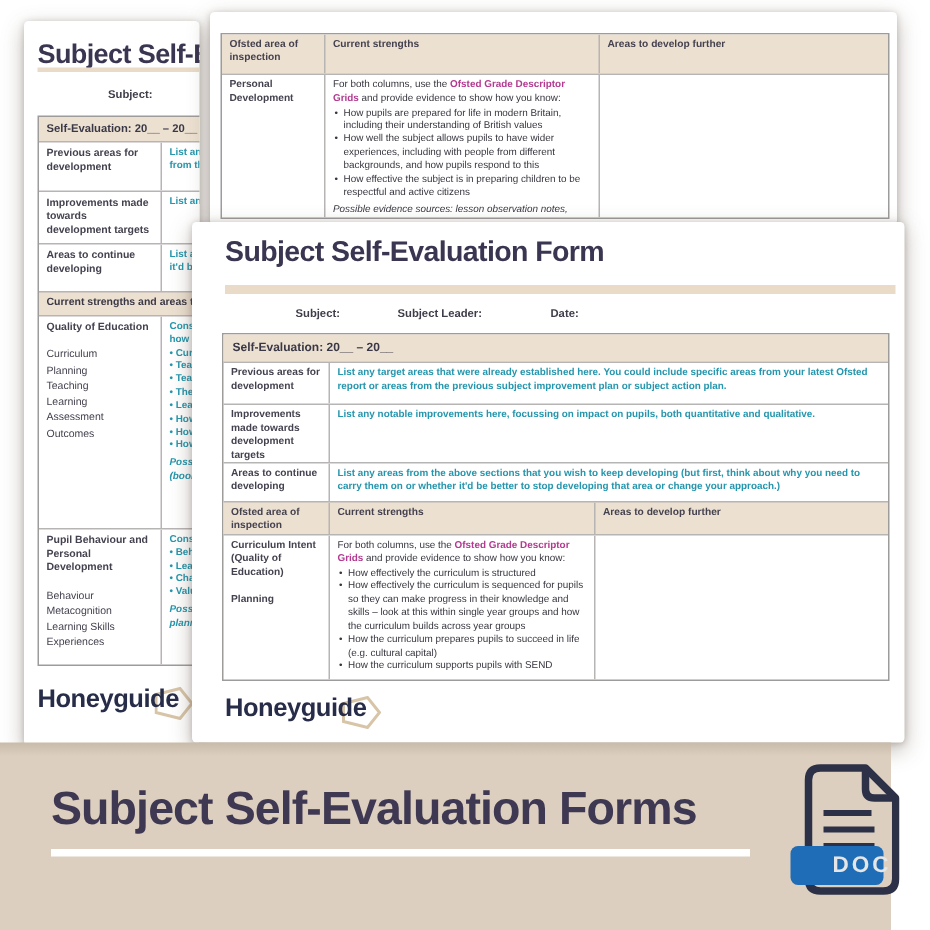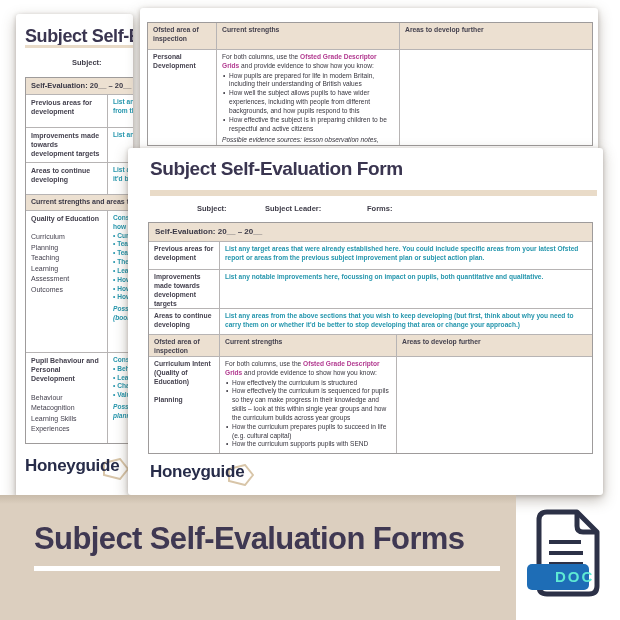--- a/index.html
+++ b/index.html
@@ -40,30 +40,30 @@
   .pre-line { white-space:pre-line; }
   .sublist > div { font-size:7px; font-weight:400; color:#45424f; line-height:1.5; }
 
   
   .hg-logo { position:absolute; font-weight:bold; color:#272c49; letter-spacing:-0.3px;
              white-space:nowrap; }
   .hg-logo .tag { position:absolute; z-index:0; }
   .hg-logo .txt { position:relative; z-index:1; }
 
   
-  .banner { position:absolute; left:0; top:495px; width:516px; height:125px; z-index:3;
+  .banner { position:absolute; left:0; top:495px; width:594px; height:125px; z-index:3;
             background:linear-gradient(180deg,#c8bbaa 0,#dccfbf 9px); }
   .banner-title { position:absolute; left:34px; top:26px; font-size:31px; font-weight:bold;
                   color:#3f3852; letter-spacing:-0.6px; white-space:nowrap; }
   .banner-rule  { position:absolute; left:34px; top:71px; width:466px; height:5px; background:#fff; }
   .banner-sub   { position:absolute; left:34px; top:79px; font-size:17px; font-weight:bold;
                   color:#3f3852; letter-spacing:-0.3px; white-space:nowrap; }
   .doc-icon { position:absolute; left:533px; top:14px; width:72px; height:88px; }
   .doc-badge { position:absolute; left:-6px; top:55px; width:62px; height:26px;
-               background:#1e6db6; border-radius:5px; color:#5eead4; font-size:15px;
+               background:#1e6db6; border-radius:5px; color:#e5e5e5; font-size:15px;
                font-weight:bold; letter-spacing:2px; line-height:26px; text-align:center;padding-left:28px; }
 </style>
 </head>
 <body>
 
 <div class="stage">
 
   <div class="paper" id="paper-left">
     <div class="abs doc-title" style="left:9px; top:12px; font-size:18px;">Subject Self-Evaluation Form</div>
     <div class="abs rule-beige" style="left:9px; top:31px; width:200px; height:3px;"></div>
@@ -160,21 +160,21 @@
         <div class="tcell" style="flex:1;"></div>
       </div>
     </div>
   </div>
 
   <div class="paper" id="paper-front">
     <div class="abs doc-title" style="left:22px; top:10px; font-size:19px;">Subject Self-Evaluation Form</div>
     <div class="abs rule-beige" style="left:22px; top:42px; width:447px; height:6px;"></div>
     <div class="abs field-label" style="left:22px; top:56px;">Subject:</div>
     <div class="abs field-label" style="left:90px; top:56px;">Subject Leader:</div>
-    <div class="abs field-label" style="left:192px; top:56px;">Forms:</div>
+    <div class="abs field-label" style="left:192px; top:56px;">Date:</div>
 
     <div class="tbl" style="left:20px; top:74px; width:445px;">
       <div class="trow bar" style="height:18px; font-size:8px; padding:4px 6px;">Self-Evaluation: 20__ – 20__</div>
       <div class="trow" style="height:28px;">
         <div class="tcell lbl" style="width:70px;">Previous areas for development</div>
         <div class="tcell teal" style="flex:1;">List any target areas that were already established here. You could include specific areas from your latest Ofsted report or areas from the previous subject improvement plan or subject action plan.</div>
       </div>
       <div class="trow" style="height:39px;">
         <div class="tcell lbl" style="width:70px;">Improvements made towards development targets</div>
         <div class="tcell teal" style="flex:1;">List any notable improvements here, focussing on impact on pupils, both quantitative and qualitative.</div>

